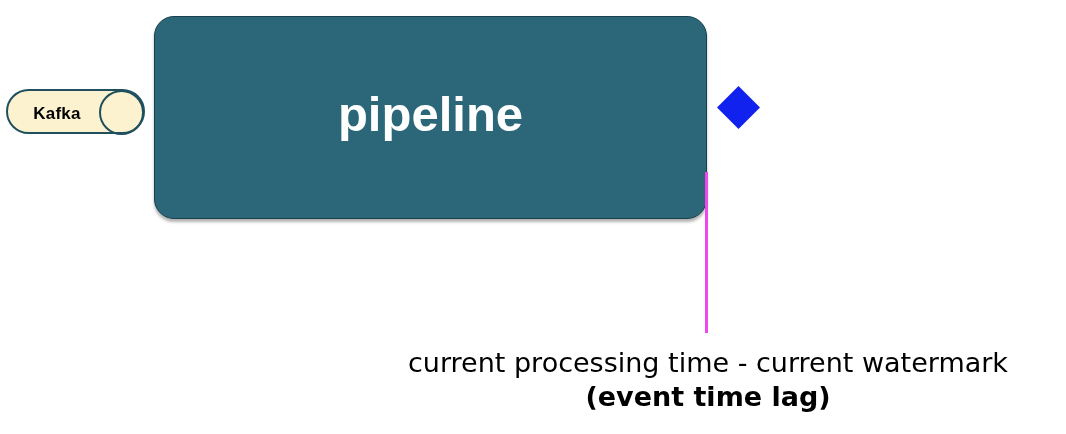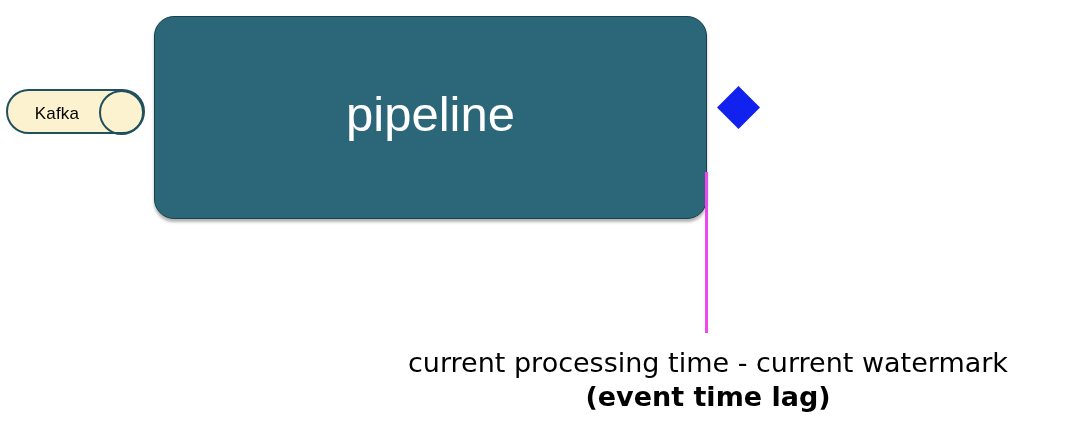--- a/index.html
+++ b/index.html
@@ -22,20 +22,21 @@
   .kafka-shape {
     position: absolute;
     left: 6px;
     top: 89px;
     width: 139px;
     height: 45px;
     box-sizing: border-box;
     background: #fdf2d0;
     border: 2px solid #20505e;
     border-radius: 23px;
+    font-weight: bold;
   }
   .kafka-endcap {
     position: absolute;
     right: -1px;
     top: -1px;
     width: 45px;
     height: 45px;
     box-sizing: border-box;
     border: 2px solid #20505e;
     border-radius: 50%;
@@ -75,20 +76,21 @@
     right: 0;
     bottom: 0;
     display: flex;
     align-items: center;
     justify-content: center;
     font-size: 49px;
     color: #ffffff;
     letter-spacing: 0px;
     padding-bottom: 8px;
     box-sizing: border-box;
+    font-weight: bold;
   }
 
   
   .watermark-diamond {
     position: absolute;
     left: 717px;
     top: 86px;
     width: 43px;
     height: 43px;
   }

